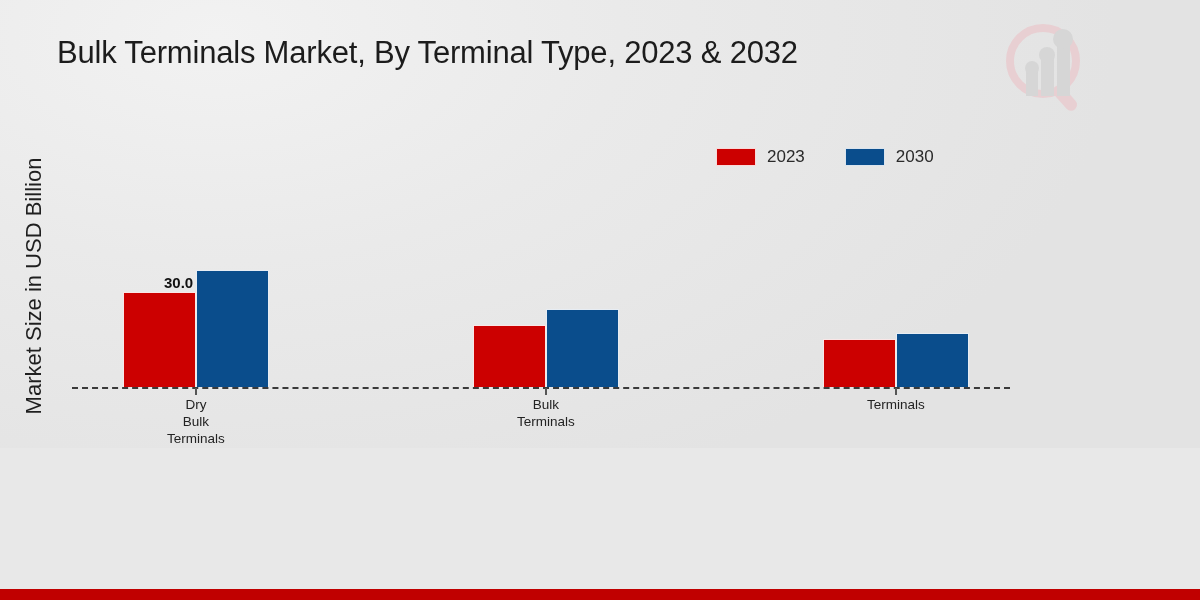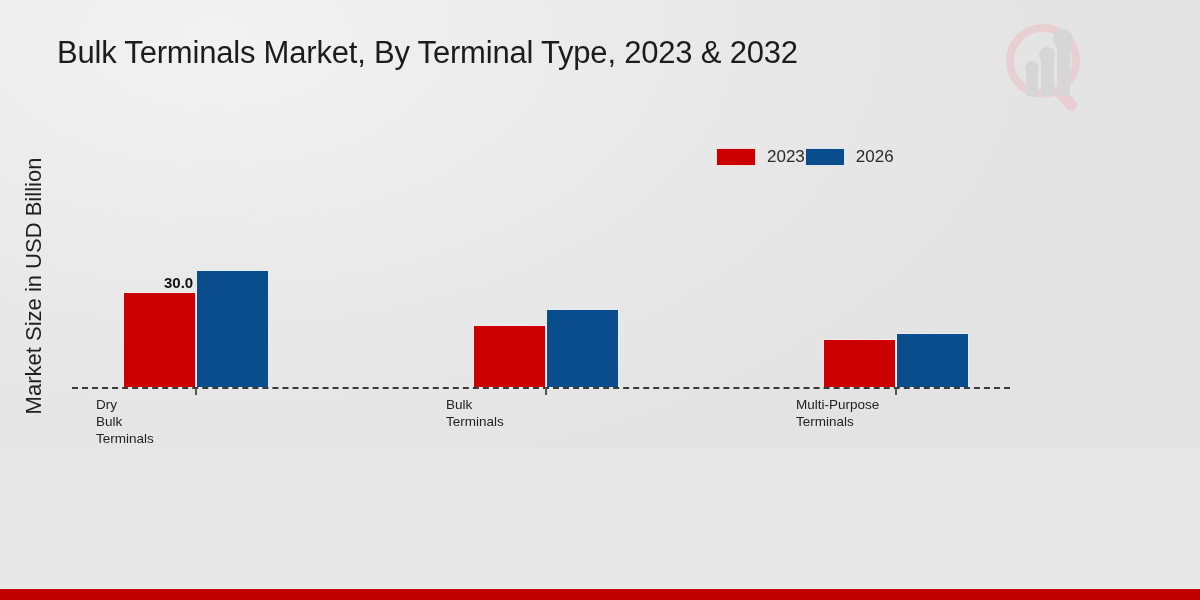--- a/index.html
+++ b/index.html
@@ -54,20 +54,21 @@
     color: #1f1f1f;
     white-space: nowrap;
   }
   
   .legend {
     position: absolute;
     left: 716px;
     top: 147px;
     display: flex;
     align-items: center;
+    gap: 40px;
   }
   .legend-item {
     display: flex;
     align-items: center;
     gap: 11px;
   }
   .legend-swatch {
     width: 38px;
     height: 16px;
     border: 1px solid rgba(255,255,255,0.85);
@@ -113,21 +114,21 @@
     position: absolute;
     top: 388px;
     width: 2px;
     height: 7px;
     background: #555;
   }
   .cat-label {
     position: absolute;
     top: 396px;
     width: 200px;
-    text-align: left;
+    text-align: center;
     font-size: 13.5px;
     line-height: 17px;
     color: #232323;
   }
   
   .footer-bar {
     position: absolute;
     left: 0;
     top: 589px;
     width: 1200px;
@@ -157,21 +158,21 @@
 
   <div class="y-axis-title">Market Size in USD Billion</div>
 
   <div class="legend">
     <div class="legend-item">
       <span class="legend-swatch" style="background:#cc0000"></span>
       <span class="legend-label">2023</span>
     </div>
     <div class="legend-item">
       <span class="legend-swatch" style="background:#0a4d8c"></span>
-      <span class="legend-label">2026</span>
+      <span class="legend-label">2030</span>
     </div>
   </div>
 
   <div class="plot">
 
     <div class="baseline"></div>
 
     <div class="bar red" id="b-g1-s1" style="left: 123px; height: 95px; bottom: 213px; background: rgb(204, 0, 0);"></div>
     <div class="bar blue" id="b-g1-s2" style="left: 196px; height: 117px; bottom: 213px; background: rgb(10, 77, 140);"></div>
     <div class="bar-value" style="left: 140px; top: 274px; margin-left: 24px;">30.0</div>
@@ -187,21 +188,20 @@
     <div class="tick" style="left:545px;"></div>
     <div class="cat-label" style="left:446px;">
       <div>Bulk</div>
       <div>Terminals</div>
     </div>
 
     <div class="bar red" id="b-g3-s1" style="left: 823px; height: 48px; bottom: 213px; background: rgb(204, 0, 0);"></div>
     <div class="bar blue" id="b-g3-s2" style="left: 896px; height: 54px; bottom: 213px; background: rgb(10, 77, 140);"></div>
     <div class="tick" style="left:895px;"></div>
     <div class="cat-label" style="left:796px;">
-      <div>Multi-Purpose</div>
       <div>Terminals</div>
     </div>
 
   </div>
 
   <div class="footer-bar"></div>
 
 </div>
 
 </body></html>

